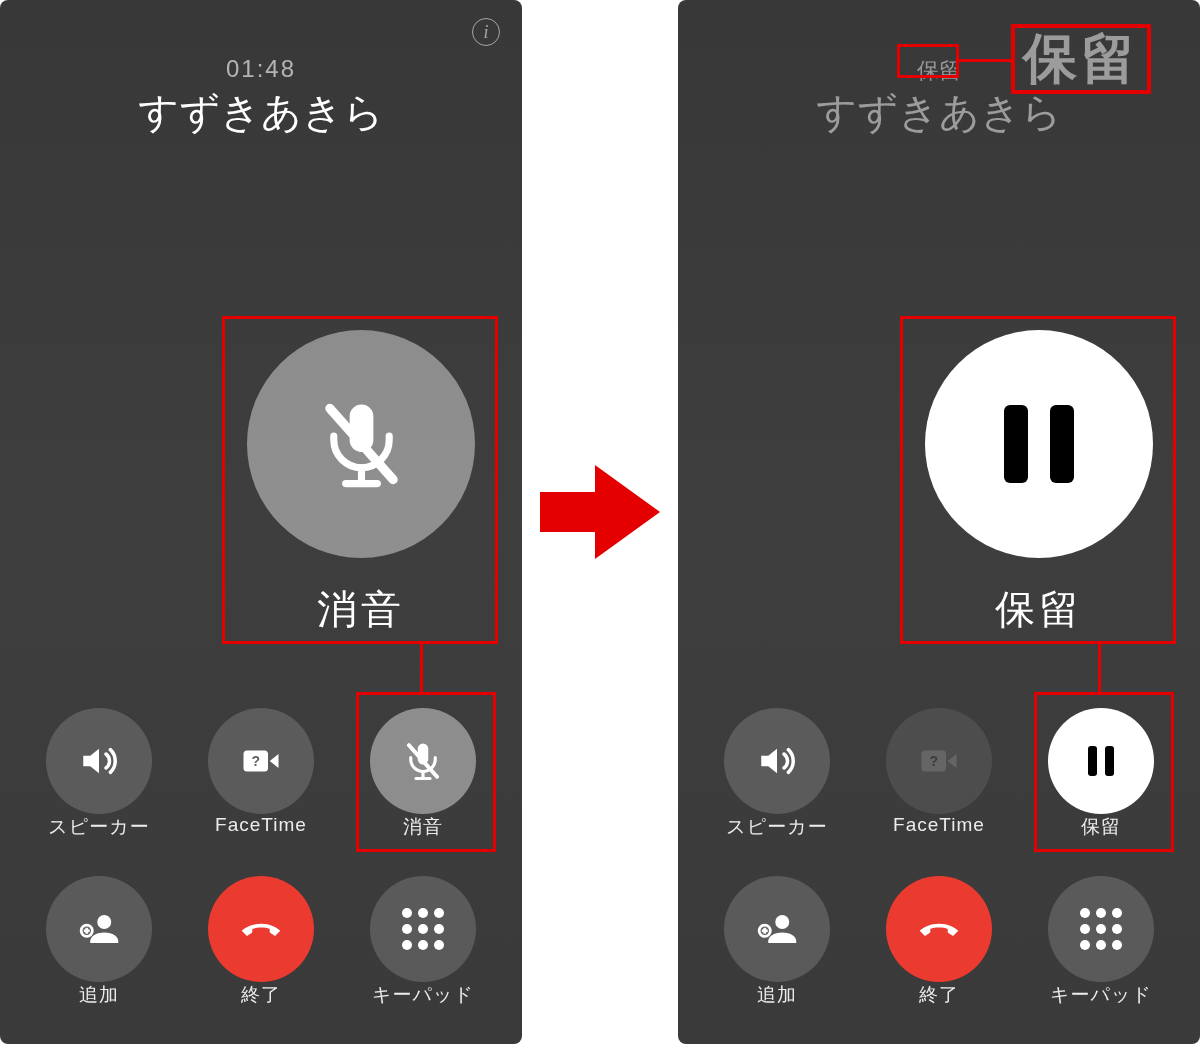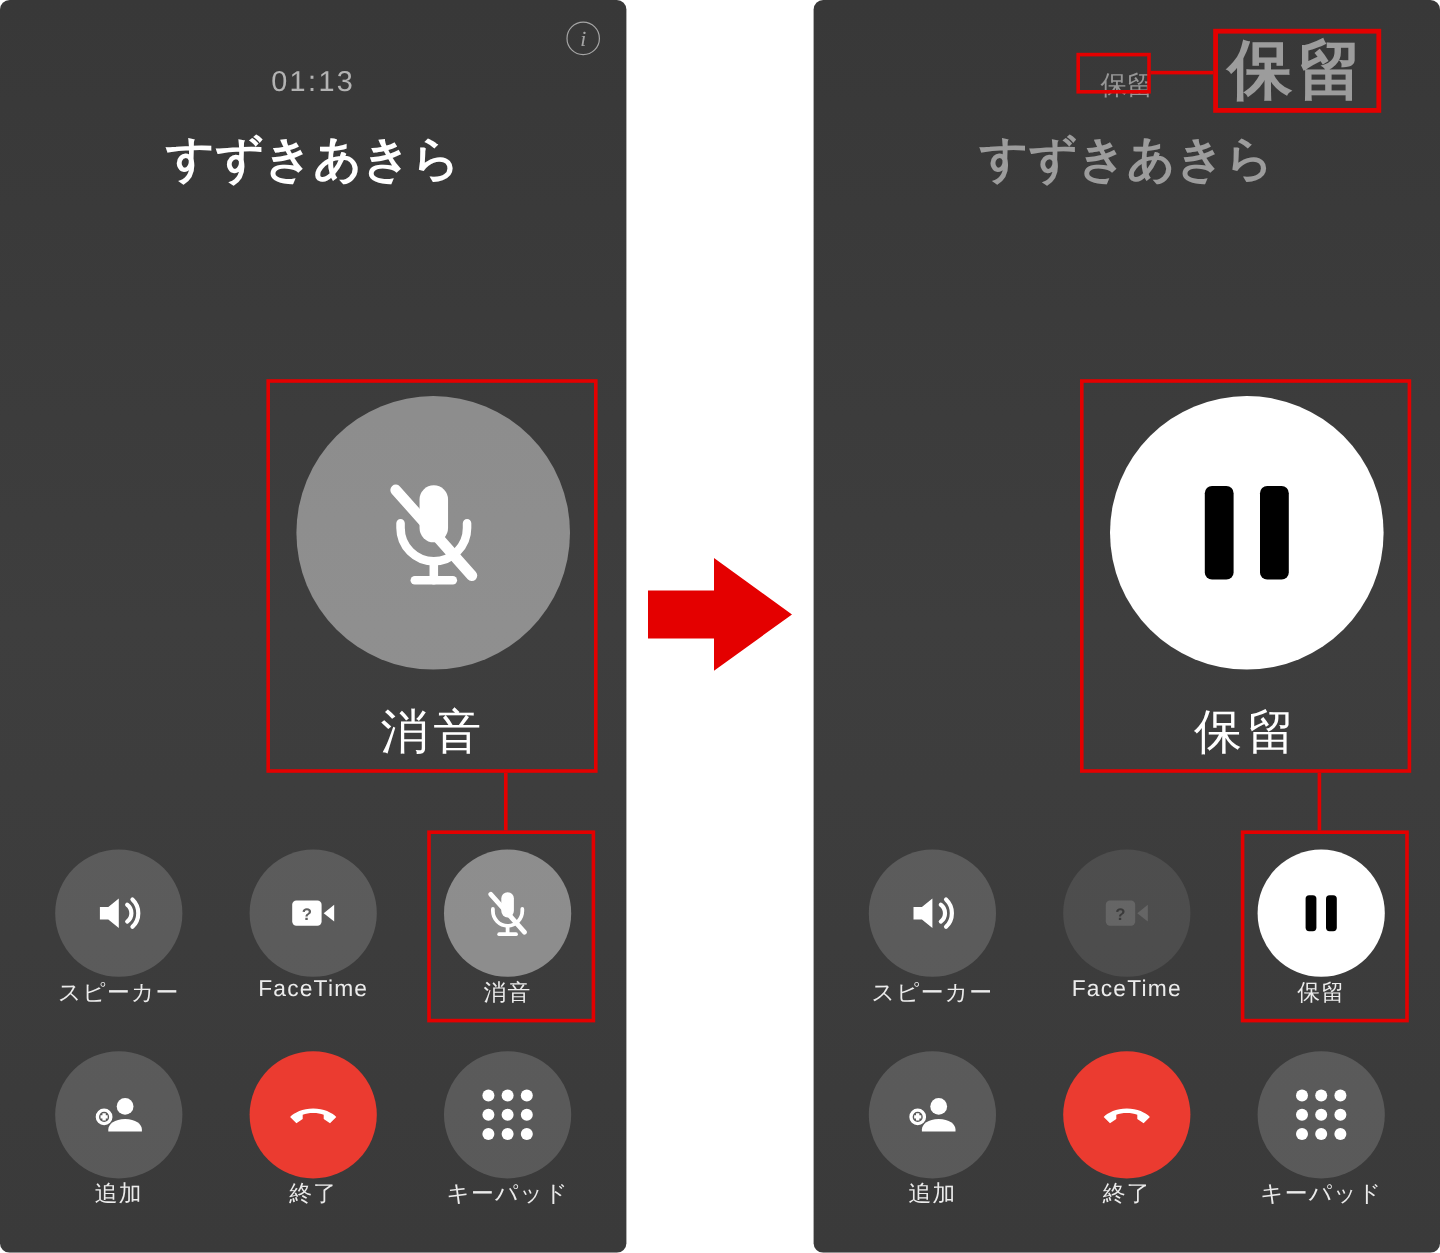--- a/index.html
+++ b/index.html
@@ -63,22 +63,21 @@
     font-size: 24px;
     color: rgba(255,255,255,0.62);
     letter-spacing: 2px;
   }
   .caller {
     position: absolute;
     top: 85px;
     width: 100%;
     text-align: center;
     font-size: 40px;
-    font-weight: 700;
-    margin-top: 20px;
+    font-weight: 400;
   }
   .caller.dim { color: rgba(255,255,255,0.5); }
   .hold-status {
     position: absolute;
     top: 56px;
     width: 100%;
     text-align: center;
     font-size: 22px;
     color: rgba(255,255,255,0.48);
   }
@@ -193,21 +192,21 @@
     background: transparent;
   }
 </style>
 </head>
 <body>
 
 <div class="screen">
 
   <div class="info-icon-top">i</div>
 
-  <div class="timer">01:13</div>
+  <div class="timer">01:48</div>
   <div class="caller">すずきあきら</div>
 
   <div class="big-callout">
     <div class="big-circle gray">
       <svg class="icon-svg" style="width:95px;height:100px" viewBox="0 0 24 24" fill="none" stroke="#fff" stroke-width="1.8" stroke-linecap="round" stroke-linejoin="round">
         <path d="M12 2a3 3 0 0 0-3 3v6a3 3 0 0 0 6 0V5a3 3 0 0 0-3-3z" fill="#fff" stroke="none"></path>
         <path d="M19 10v1a7 7 0 0 1-14 0v-1"></path>
         <line x1="12" y1="18" x2="12" y2="22"></line>
         <line x1="8" y1="22" x2="16" y2="22"></line>
         <line x1="4" y1="3" x2="20" y2="21" stroke-width="2.3"></line>

